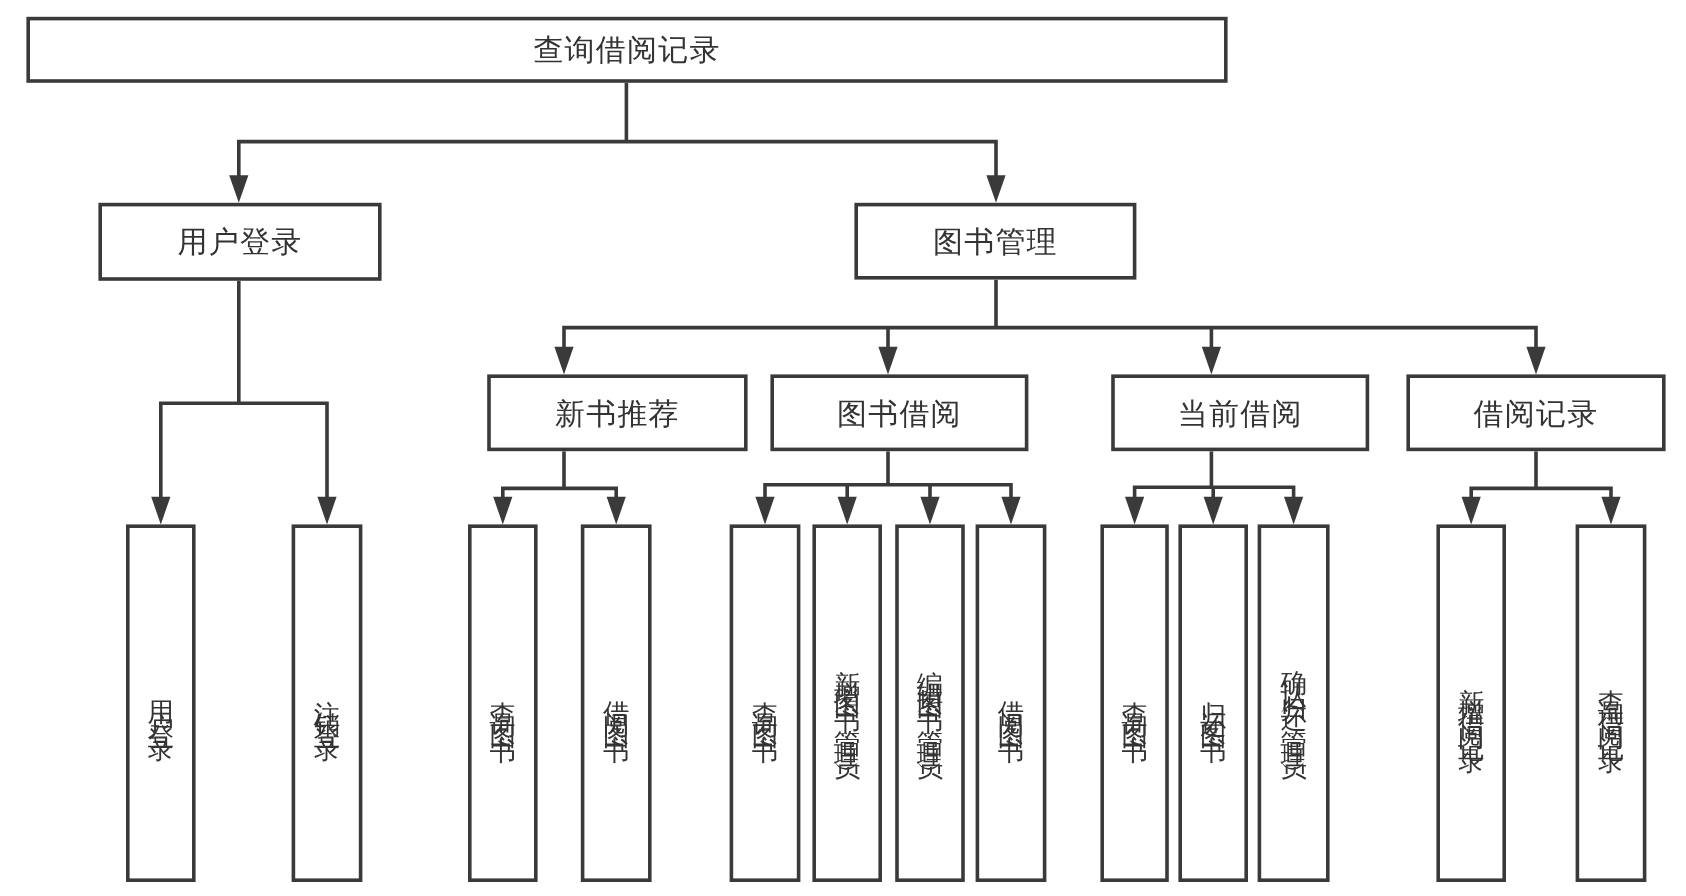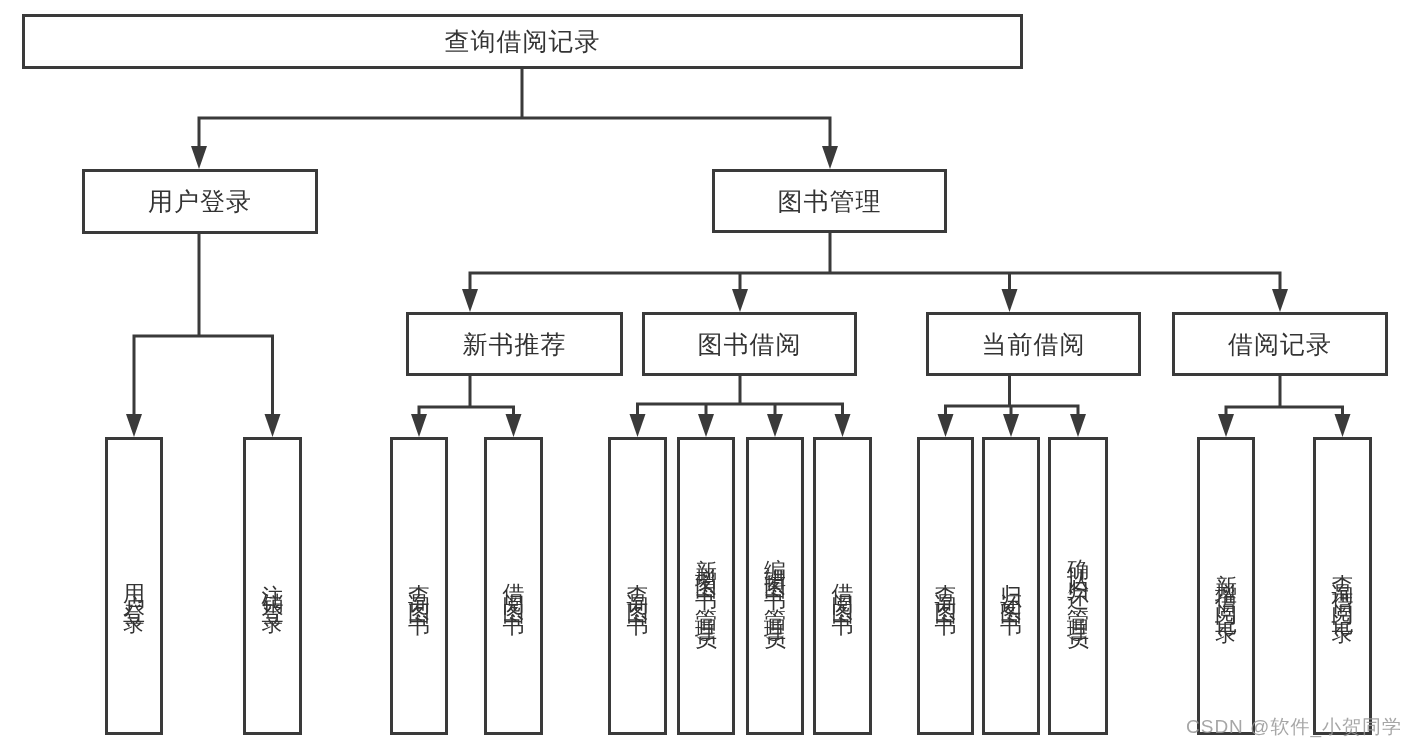--- a/index.html
+++ b/index.html
@@ -156,15 +156,14 @@
     <span class="v-label">确认归还（管理员）</span>
   </div>
 
   <div class="box" style="left:1197px; top:437px; width:58px; height:298px;">
     <span class="v-label">新增借阅记录</span>
   </div>
   <div class="box" style="left:1313px; top:437px; width:59px; height:298px;">
     <span class="v-label">查询借阅记录</span>
   </div>
 
-  <div class="watermark">CSDN @软件_小贺同学</div>
 
 </div>
 
 </body></html>

